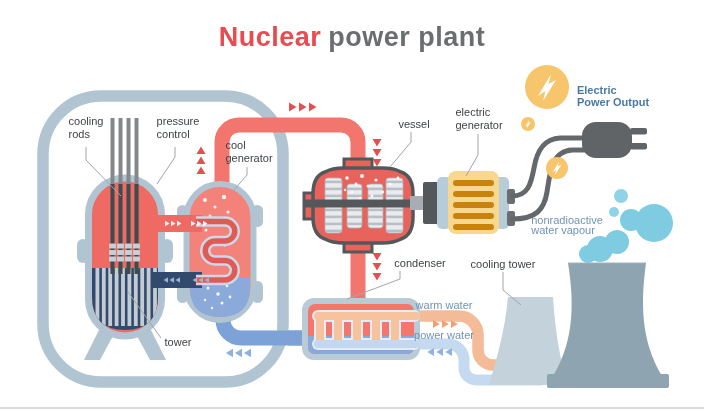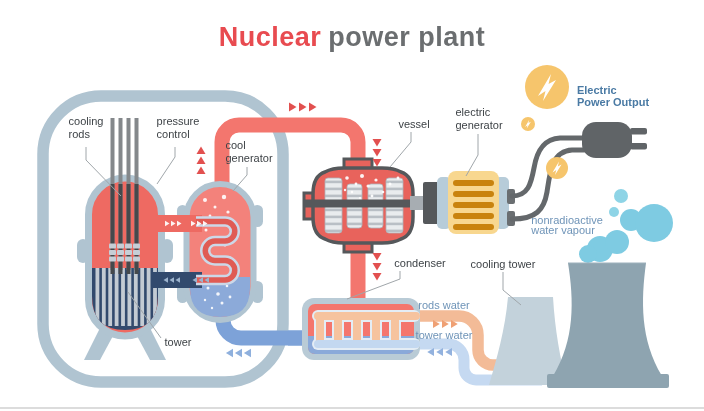--- a/index.html
+++ b/index.html
@@ -335,22 +335,22 @@
   <div>generator</div>
 </div>
 <div class="lbl" style="left:178px;top:336px">tower</div>
 <div class="lbl" style="left:414px;top:118px">vessel</div>
 <div class="lbl" style="left:479px;top:106px">
   <div>electric</div>
   <div>generator</div>
 </div>
 <div class="lbl" style="left:420px;top:257px">condenser</div>
 <div class="lbl" style="left:503px;top:258px">cooling tower</div>
-<div class="lbl small" style="left:444px;top:301px">rods water</div>
-<div class="lbl small" style="left:444px;top:331px">tower water</div>
+<div class="lbl small" style="left:444px;top:301px">warm water</div>
+<div class="lbl small" style="left:444px;top:331px">power water</div>
 <div class="lbl small" style="left:567px;top:216px">
   <div>nonradioactive</div>
   <div>water vapour</div>
 </div>
 <div class="lbl power" style="left:613px;top:84px">
   <div>Electric</div>
   <div>Power Output</div>
 </div>
 
 <div class="bottom-line"></div>

